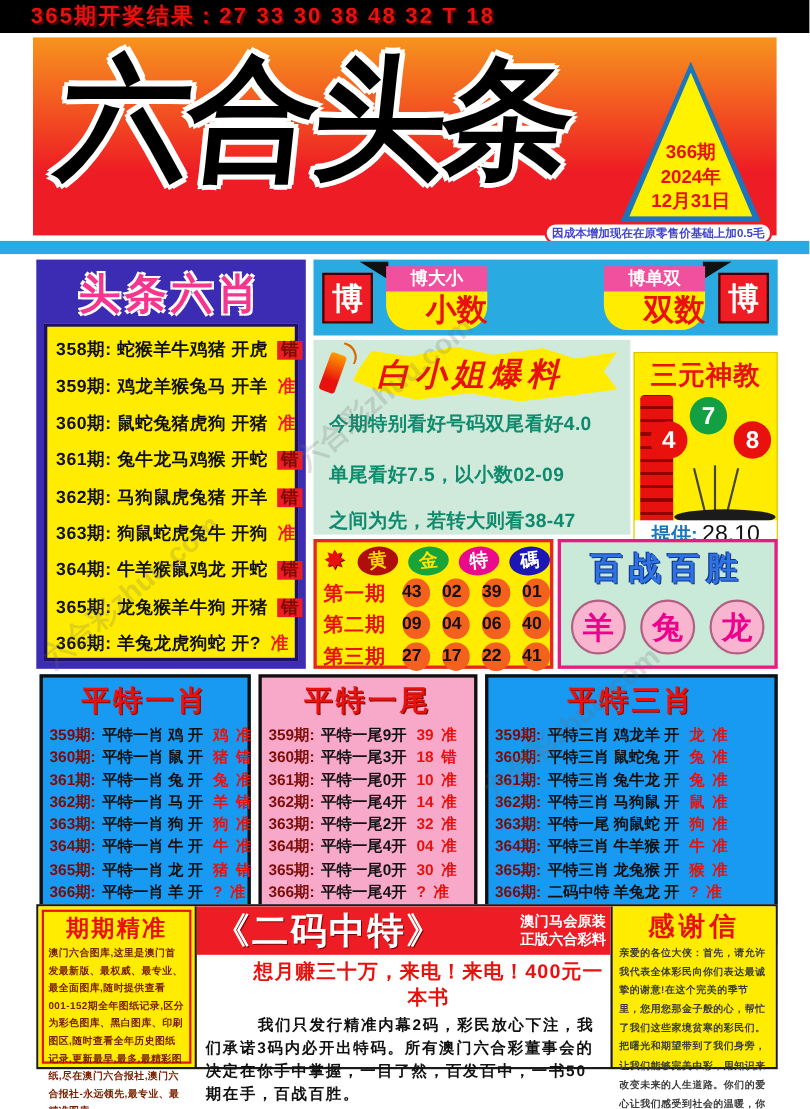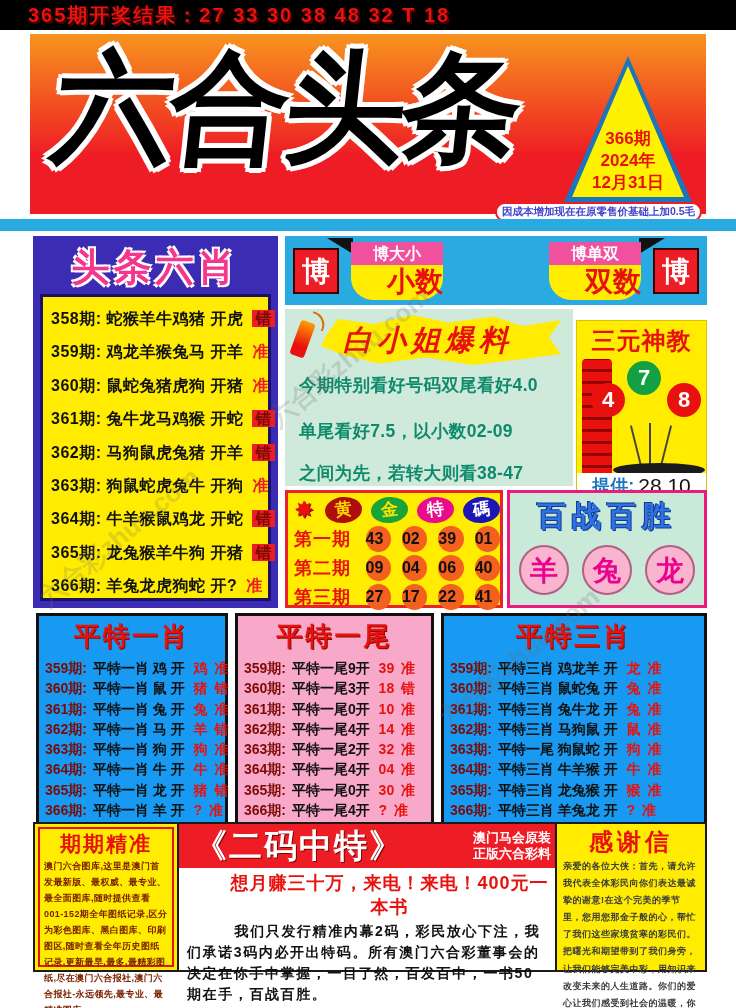--- a/index.html
+++ b/index.html
@@ -516,21 +516,21 @@
 
       <div class="pt-row">
         <span class="no">365期:</span>
         <span>平特三肖 龙兔猴 开</span>
         <span class="res">猴</span>
         <span class="ver">准</span>
       </div>
 
       <div class="pt-row">
         <span class="no">366期:</span>
-        <span>平特三肖 羊兔龙 开</span>
+        <span>二码中特 羊兔龙 开</span>
         <span class="res">?</span>
         <span class="ver">准</span>
       </div>
     </div>
 </div>
 
 <div class="bottom">
   <div class="cell-jz">
     <div class="jz-inner">
       <div class="jz-title">期期精准</div>

